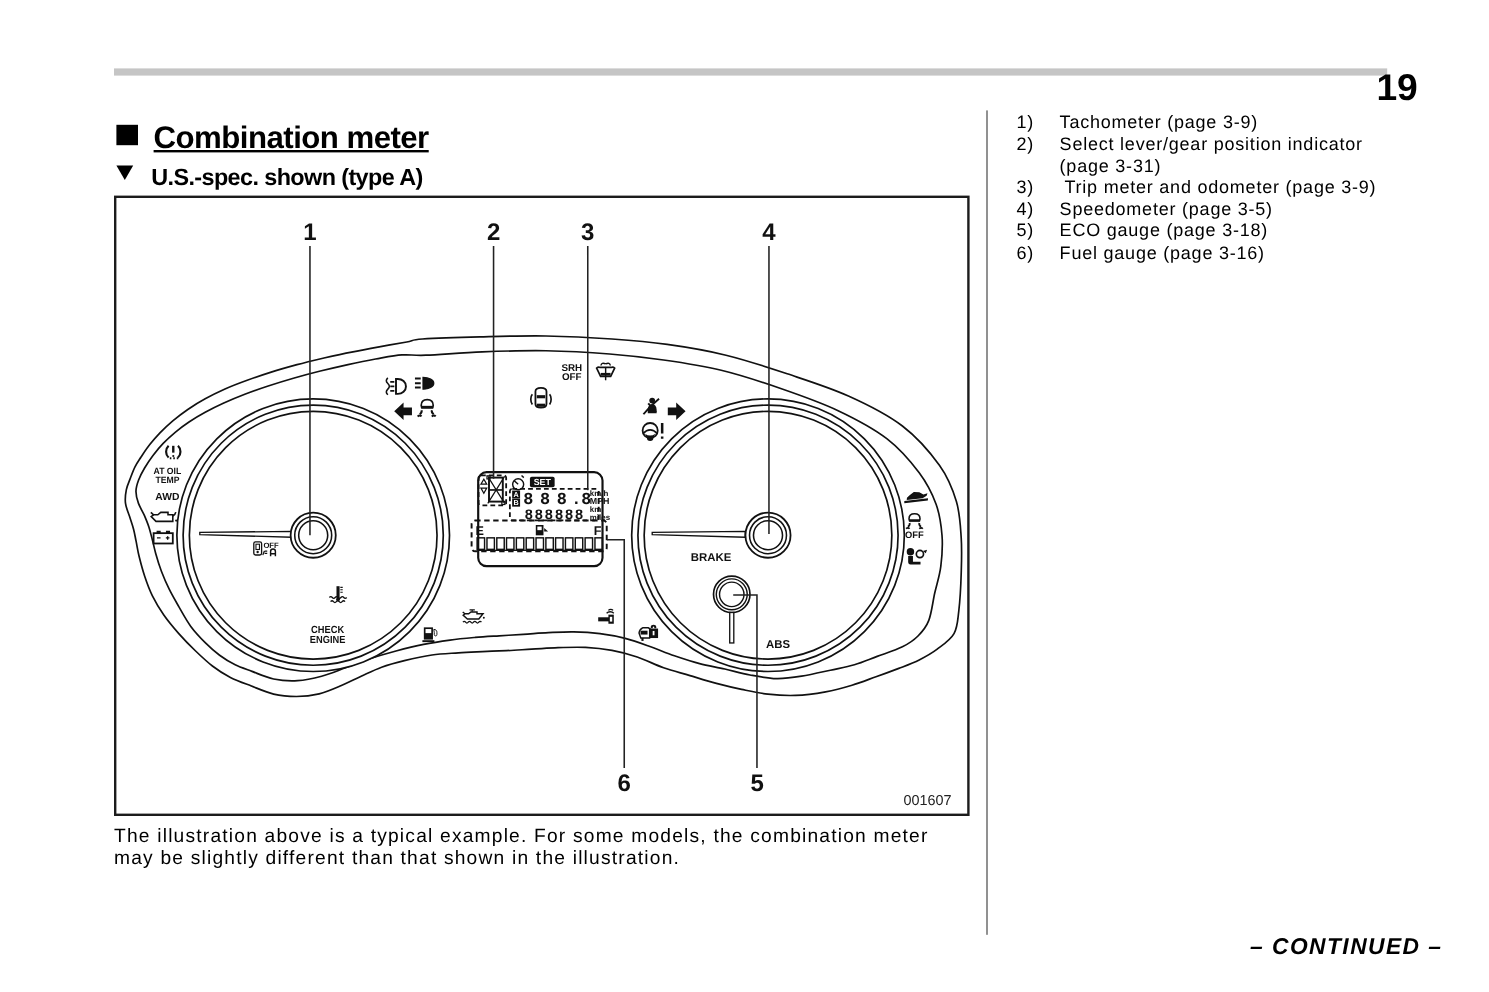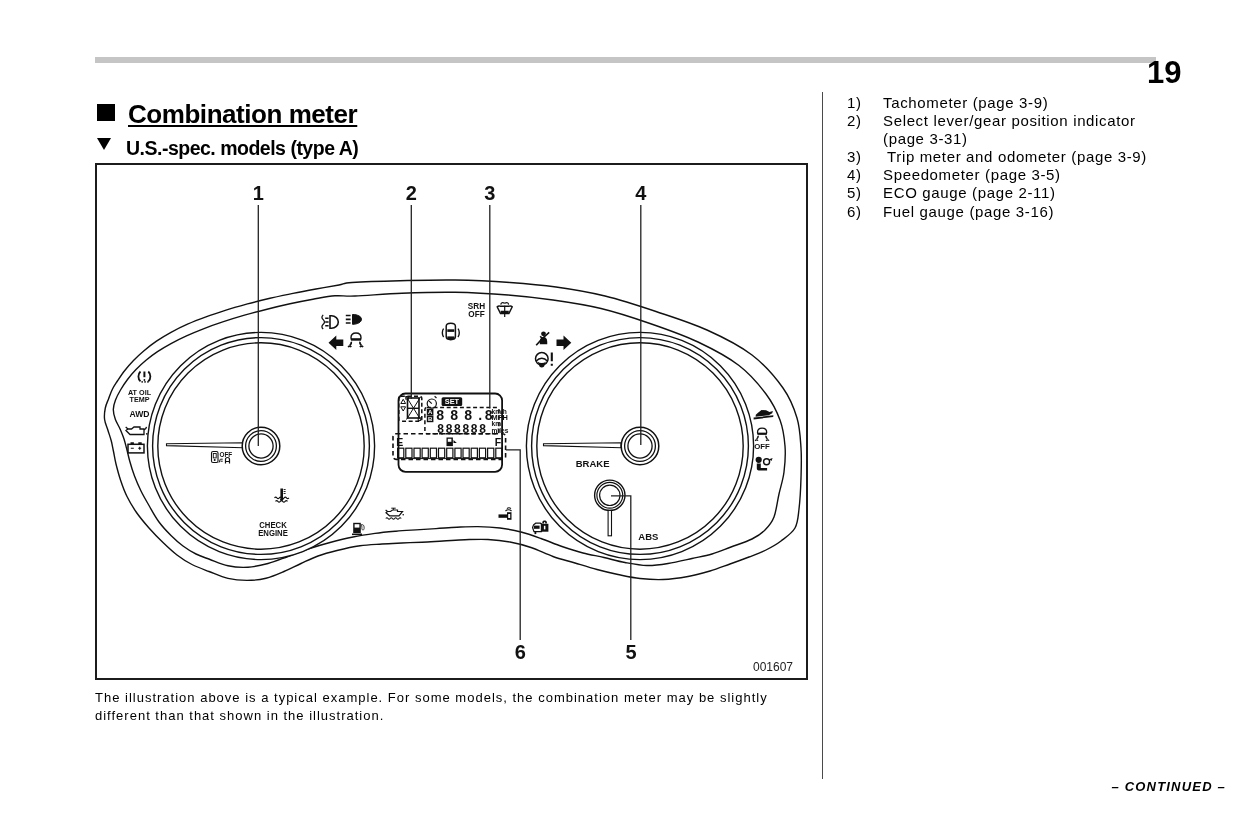--- a/index.html
+++ b/index.html
@@ -10,21 +10,21 @@
 <body>
 
 <div class="abs" style="left:95px;top:57px;width:1061px;height:6px;background:#c5c5c5;"></div>
 
 <div class="abs" style="left:1147px;top:42.5px;width:60px;font-size:31px;line-height:26px;font-weight:bold;margin-top:17px;">19</div>
 
 <div class="abs" style="left:97px;top:103.5px;width:18px;height:17.5px;background:#000;"></div>
 <div class="abs" style="left:128px;top:100px;font-size:26px;line-height:28px;font-weight:bold;letter-spacing:-0.45px;text-decoration:underline;">Combination meter</div>
 
 <div class="abs" style="left:97px;top:137.5px;width:0;height:0;border-left:7.3px solid transparent;border-right:7.3px solid transparent;border-top:12.2px solid #000;"></div>
-<div class="abs" style="left:126px;top:136px;font-size:19.5px;line-height:25px;font-weight:bold;letter-spacing:-0.5px;">U.S.-spec. models (type A)</div>
+<div class="abs" style="left:126px;top:136px;font-size:19.5px;line-height:25px;font-weight:bold;letter-spacing:-0.5px;">U.S.-spec. shown (type A)</div>
 
 <div class="abs" style="left:95px;top:163px;width:709px;height:513px;border:2px solid #1c1c1c;"></div>
 
 <svg class="abs" style="left:95px;top:163px;" width="713" height="517" viewBox="95 163 713 517" fill="none" stroke="none">
 
 <path d="M 352.0 282.5 C 362.2 281.8 382.8 281.1 400.0 280.7 C 417.2 280.3 436.7 279.7 455.0 280.0 C 473.3 280.3 493.2 281.3 510.0 282.5 C 526.8 283.7 540.2 284.8 556.0 287.0 C 571.8 289.2 588.3 291.9 605.0 296.0 C 621.7 300.1 639.0 305.8 656.0 311.5 C 673.0 317.2 691.0 322.8 707.0 330.0 C 723.0 337.2 739.3 345.3 752.0 355.0 C 764.7 364.7 775.5 377.5 783.0 388.0 C 790.5 398.5 794.0 408.0 797.0 418.0 C 800.0 428.0 800.3 438.0 801.0 448.0 C 801.7 458.0 801.3 467.8 801.0 478.0 C 800.7 488.2 800.0 500.7 799.0 509.0 C 798.0 517.3 798.0 522.7 795.0 528.0 C 792.0 533.3 785.8 537.3 781.0 541.0 C 776.2 544.7 771.3 547.3 766.0 550.0 C 760.7 552.7 755.0 554.7 749.0 557.0 C 743.0 559.3 736.5 561.7 730.0 564.0 C 723.5 566.3 717.0 568.9 710.0 571.0 C 703.0 573.1 695.8 575.1 688.0 576.5 C 680.2 577.9 671.0 579.2 663.0 579.5 C 655.0 579.8 647.5 579.3 640.0 578.5 C 632.5 577.7 625.2 576.0 618.0 574.5 C 610.8 573.0 604.2 571.4 597.0 569.5 C 589.8 567.6 582.3 565.2 575.0 563.0 C 567.7 560.8 560.3 559.1 553.0 556.5 C 545.7 553.9 538.2 549.9 531.0 547.5 C 523.8 545.1 517.2 543.3 510.0 542.0 C 502.8 540.7 495.5 539.9 488.0 539.5 C 480.5 539.1 472.5 539.5 465.0 539.7 C 457.5 540.0 450.2 540.6 443.0 541.0 C 435.8 541.4 428.8 541.9 422.0 542.2 C 415.2 542.5 408.7 542.7 402.0 543.0 C 395.3 543.3 389.0 543.5 382.0 544.0 C 375.0 544.5 367.5 544.7 360.0 545.8 C 352.5 546.9 344.0 548.8 337.0 550.5 C 330.0 552.2 324.0 553.8 318.0 556.0 C 312.0 558.2 306.7 560.9 301.0 563.5 C 295.3 566.1 289.8 569.0 284.0 571.5 C 278.2 574.0 272.2 576.7 266.0 578.2 C 259.8 579.7 253.3 580.4 247.0 580.4 C 240.7 580.4 234.3 579.9 228.0 578.4 C 221.7 576.9 215.0 573.8 209.0 571.5 C 203.0 569.2 197.3 567.2 192.0 564.5 C 186.7 561.8 181.8 558.7 177.0 555.0 C 172.2 551.3 167.7 547.0 163.0 542.5 C 158.3 538.0 153.4 533.0 149.0 528.0 C 144.6 523.0 140.2 517.8 136.5 512.5 C 132.8 507.2 129.7 501.9 127.0 496.5 C 124.3 491.1 122.3 485.4 120.5 480.0 C 118.7 474.6 117.2 468.8 116.0 464.0 C 114.8 459.2 114.2 454.8 113.4 451.0 C 112.6 447.2 112.2 444.4 111.3 441.0 C 110.4 437.6 109.1 434.1 108.0 430.5 C 106.9 426.9 105.0 423.2 104.6 419.5 C 104.1 415.8 104.6 411.5 105.3 408.0 C 106.0 404.5 107.5 401.6 108.7 398.4 C 109.9 395.2 111.0 391.9 112.5 389.0 C 114.0 386.1 115.4 384.1 117.4 381.0 C 119.5 377.9 122.1 373.9 124.8 370.5 C 127.5 367.1 130.3 363.8 133.5 360.5 C 136.7 357.2 140.2 353.9 144.0 350.7 C 147.8 347.5 152.0 344.3 156.5 341.2 C 161.0 338.1 165.8 335.1 171.0 332.3 C 176.2 329.5 181.7 326.8 187.5 324.2 C 193.3 321.6 199.6 319.2 206.0 316.9 C 212.4 314.5 219.1 312.3 226.0 310.1 C 232.9 307.9 240.2 305.9 247.5 303.9 C 254.8 301.9 262.4 300.1 270.0 298.3 C 277.6 296.6 285.3 294.9 293.0 293.4 C 300.7 291.8 308.3 290.4 316.0 289.0 C 323.7 287.6 333.0 286.1 339.0 285.0 C 345.0 283.9 341.8 283.2 352.0 282.5 Z" stroke="#111" stroke-width="1.4" fill="none"></path>
 
 <path d="M 355.0 296.0 C 366.2 295.6 385.3 293.8 402.0 293.2 C 418.7 292.6 437.3 292.0 455.0 292.3 C 472.7 292.6 491.7 293.7 508.0 295.0 C 524.3 296.3 537.5 297.8 553.0 300.0 C 568.5 302.2 584.8 304.6 601.0 308.5 C 617.2 312.4 633.8 317.9 650.0 323.5 C 666.2 329.1 683.2 335.0 698.0 342.0 C 712.8 349.0 727.7 356.8 739.0 365.5 C 750.3 374.2 759.2 384.9 766.0 394.0 C 772.8 403.1 776.8 411.3 780.0 420.0 C 783.2 428.7 784.3 437.3 785.0 446.0 C 785.7 454.7 785.0 464.0 784.0 472.0 C 783.0 480.0 780.7 486.5 779.0 494.0 C 777.3 501.5 776.3 511.0 774.0 517.0 C 771.7 523.0 768.7 526.3 765.0 530.0 C 761.3 533.7 757.7 536.2 752.0 539.0 C 746.3 541.8 737.7 544.5 731.0 547.0 C 724.3 549.5 718.5 552.1 712.0 554.0 C 705.5 555.9 699.3 556.9 692.0 558.5 C 684.7 560.1 675.5 562.3 668.0 563.5 C 660.5 564.7 654.2 565.7 647.0 565.5 C 639.8 565.3 632.2 563.8 625.0 562.5 C 617.8 561.2 611.0 559.1 604.0 557.5 C 597.0 555.9 590.0 554.8 583.0 553.0 C 576.0 551.2 569.0 548.9 562.0 546.5 C 555.0 544.1 547.8 540.9 541.0 538.5 C 534.2 536.1 527.8 533.8 521.0 532.0 C 514.2 530.2 507.2 528.9 500.0 528.0 C 492.8 527.1 485.2 526.7 478.0 526.6 C 470.8 526.5 464.0 526.9 457.0 527.2 C 450.0 527.5 442.8 528.2 436.0 528.6 C 429.2 529.0 422.7 529.5 416.0 529.9 C 409.3 530.3 402.8 530.6 396.0 531.2 C 389.2 531.8 382.2 532.4 375.0 533.4 C 367.8 534.4 360.5 535.5 353.0 537.0 C 345.5 538.5 337.5 540.5 330.0 542.5 C 322.5 544.5 315.0 546.7 308.0 549.0 C 301.0 551.3 294.7 554.1 288.0 556.5 C 281.3 558.9 274.7 561.7 268.0 563.5 C 261.3 565.3 254.7 566.8 248.0 567.2 C 241.3 567.6 234.3 567.1 228.0 565.8 C 221.7 564.5 215.3 561.5 210.0 559.5 C 204.7 557.5 200.5 556.2 196.0 554.0 C 191.5 551.8 187.2 549.1 183.0 546.0 C 178.8 542.9 175.0 539.5 171.0 535.5 C 167.0 531.5 162.7 527.0 159.0 522.0 C 155.3 517.0 152.0 510.7 149.0 505.5 C 146.0 500.3 143.4 495.9 141.0 491.0 C 138.6 486.1 136.4 481.0 134.5 476.0 C 132.6 471.0 131.0 465.7 129.7 461.0 C 128.4 456.3 127.5 451.7 126.5 448.0 C 125.5 444.3 125.0 442.1 124.0 439.0 C 123.0 435.9 121.7 432.8 120.3 429.5 C 118.9 426.2 116.6 422.8 115.4 419.5 C 114.2 416.2 113.3 412.8 113.3 409.5 C 113.3 406.2 114.3 403.2 115.5 400.0 C 116.7 396.8 118.5 393.4 120.5 390.0 C 122.5 386.6 124.9 382.9 127.5 379.5 C 130.1 376.1 132.9 372.7 136.0 369.5 C 139.1 366.3 142.4 363.3 146.0 360.3 C 149.6 357.3 153.3 354.5 157.5 351.7 C 161.7 348.9 166.2 346.2 171.0 343.6 C 175.8 341.0 181.0 338.4 186.5 335.9 C 192.0 333.4 197.8 331.0 204.0 328.6 C 210.2 326.2 216.8 323.9 223.5 321.7 C 230.2 319.5 237.2 317.3 244.5 315.2 C 251.8 313.1 259.4 311.1 267.0 309.2 C 274.6 307.3 282.3 305.5 290.0 303.8 C 297.7 302.1 305.5 300.5 313.0 299.2 C 320.5 297.9 328.0 296.3 335.0 295.8 C 342.0 295.3 343.8 296.4 355.0 296.0 Z" stroke="#111" stroke-width="1.4" fill="none"></path>
 
 <g stroke="#111" stroke-width="1.4">
@@ -317,21 +317,21 @@
 <rect x="213.3" y="453.5" width="2.9" height="4.4" stroke-width="0.9"></rect>
 <circle cx="214.7" cy="460" r="1" fill="#111" stroke="none"></circle>
 </g>
 <text x="219.5" y="456.8" font-family="Liberation Sans" font-weight="bold" font-size="6.4px" fill="#111">OFF</text>
 <g stroke="#111" fill="none" stroke-width="1">
 <path d="M 220.5 459.2 l 2.2 0 m -2.2 2 l 2.2 0 m -2.4 -2 l -1.3 3.4"></path>
 <path d="M 225.5 463.5 l 0 -4 a 2 2 0 0 1 4 0 l 0 4 m -4 -2 l 4 0" stroke-width="1.2"></path>
 </g>
 </svg>
 
-<div class="abs" style="left:95px;top:689px;width:714px;font-size:13px;line-height:18.3px;letter-spacing:1px;">The illustration above is a typical example. For some models, the combination meter may be slightly different than that shown in the illustration.</div>
+<div class="abs" style="left:95px;top:689px;width:714px;font-size:16px;line-height:18.3px;letter-spacing:1px;">The illustration above is a typical example. For some models, the combination meter may be slightly different than that shown in the illustration.</div>
 
 <div class="abs" style="left:821.5px;top:92px;width:1px;height:687px;background:#4a4a4a;"></div>
 
 <div class="abs" style="left:847px;top:94px;width:300px;">
 <table style="border-collapse:collapse;font-size:15px;line-height:18.1px;letter-spacing:0.65px;">
       <tbody>
 <tr>
           <td style="vertical-align:top;width:36px;padding:0;">1)</td>
           <td style="padding:0;">Tachometer (page 3-9)</td>
         </tr>
@@ -342,23 +342,23 @@
 <tr>
           <td style="vertical-align:top;padding:0;">3)</td>
           <td style="padding:0;text-align:right;">Trip meter and odometer (page 3-9)</td>
         </tr>
 <tr>
           <td style="vertical-align:top;padding:0;">4)</td>
           <td style="padding:0;">Speedometer (page 3-5)</td>
         </tr>
 <tr>
           <td style="vertical-align:top;padding:0;">5)</td>
-          <td style="padding:0;">ECO gauge (page 2-11)</td>
+          <td style="padding:0;">ECO gauge (page 3-18)</td>
         </tr>
 <tr>
           <td style="vertical-align:top;padding:0;">6)</td>
           <td style="padding:0;">Fuel gauge (page 3-16)</td>
         </tr>
 </tbody>
     </table>
 </div>
 
-<div class="abs" style="left:926px;top:779px;width:300px;text-align:right;font-size:13px;font-weight:bold;font-style:italic;letter-spacing:1.2px;">– CONTINUED –</div>
+<div class="abs" style="left:902px;top:779px;width:300px;text-align:right;font-size:19px;font-weight:bold;font-style:italic;letter-spacing:1.2px;">– CONTINUED –</div>
 
 </body></html>

